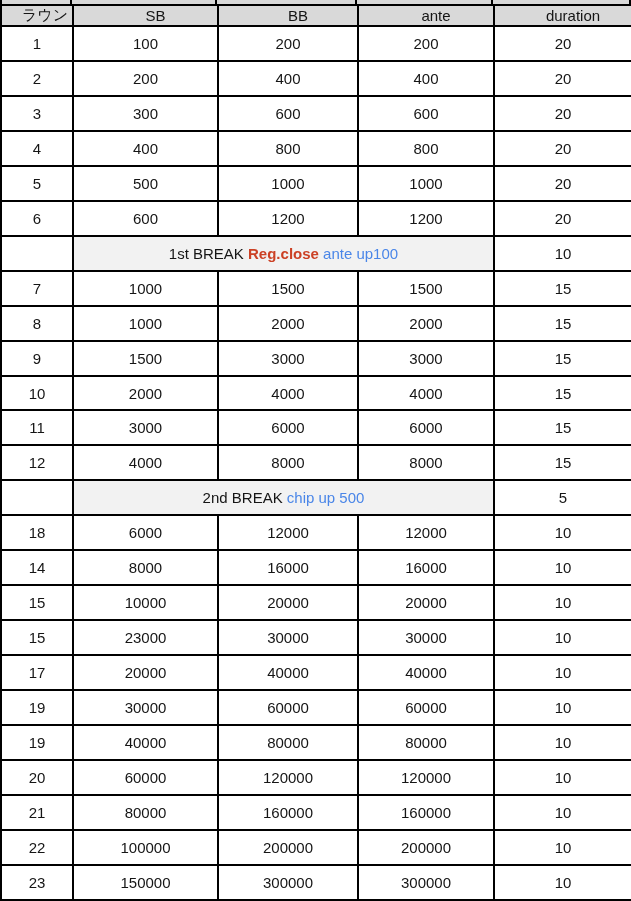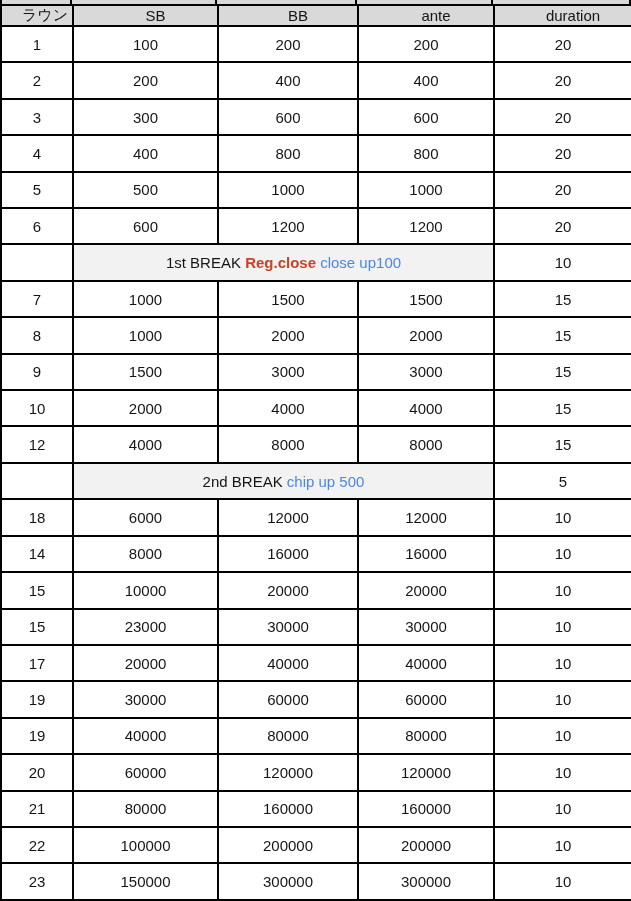--- a/index.html
+++ b/index.html
@@ -115,21 +115,21 @@
       </tr>
       <tr>
         <td>6</td>
         <td>600</td>
         <td>1200</td>
         <td>1200</td>
         <td>20</td>
       </tr>
       <tr>
         <td></td>
-        <td colspan="3" class="break-cell"><span class="seg-plain">1st BREAK </span><span class="seg-red-bold">Reg.close</span><span class="seg-blue"> close up100</span></td>
+        <td colspan="3" class="break-cell"><span class="seg-plain">1st BREAK </span><span class="seg-red-bold">Reg.close</span><span class="seg-blue"> ante up100</span></td>
         <td>10</td>
       </tr>
       <tr>
         <td>7</td>
         <td>1000</td>
         <td>1500</td>
         <td>1500</td>
         <td>15</td>
       </tr>
       <tr>
@@ -147,20 +147,27 @@
         <td>15</td>
       </tr>
       <tr>
         <td>10</td>
         <td>2000</td>
         <td>4000</td>
         <td>4000</td>
         <td>15</td>
       </tr>
       <tr>
+        <td>11</td>
+        <td>3000</td>
+        <td>6000</td>
+        <td>6000</td>
+        <td>15</td>
+      </tr>
+      <tr>
         <td>12</td>
         <td>4000</td>
         <td>8000</td>
         <td>8000</td>
         <td>15</td>
       </tr>
       <tr>
         <td></td>
         <td colspan="3" class="break-cell"><span class="seg-plain">2nd BREAK </span><span class="seg-blue">chip up 500</span></td>
         <td>5</td>

